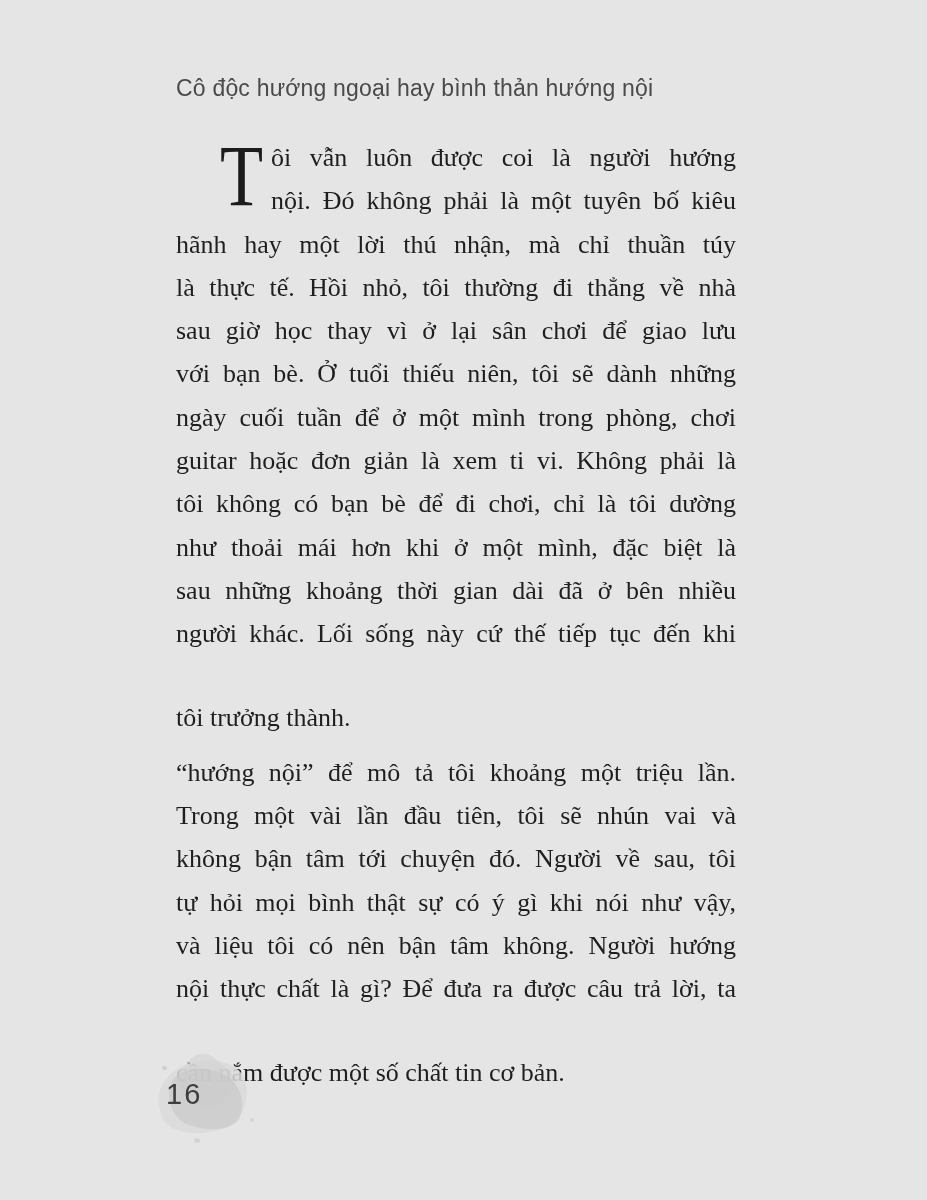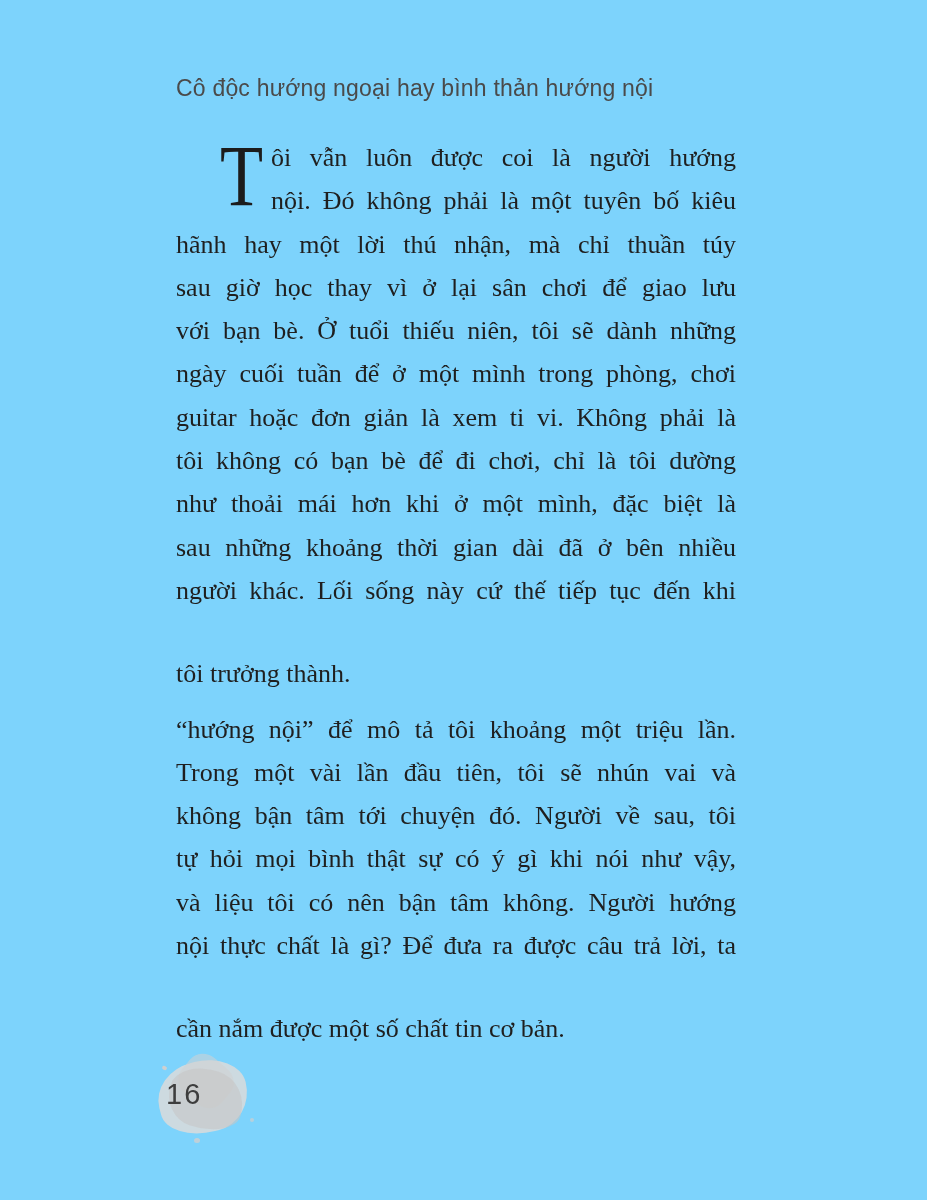--- a/index.html
+++ b/index.html
@@ -1,20 +1,20 @@
 <!DOCTYPE html>
 <html><head>
 <meta charset="utf-8">
 <style>
   * { margin:0; padding:0; box-sizing:border-box; }
   html,body { background:#ffffff; }
   .page {
     position:relative;
     width:927px; height:1200px;
-    background:#7dd3fc;
+    background:#e5e5e5;
     overflow:hidden;
     font-family:"Liberation Serif","DejaVu Serif",serif;
   }
   
   .running-head {
     position:absolute; left:176px; top:74px;
     font-family:"Liberation Sans","DejaVu Sans",sans-serif;
     font-size:23px; line-height:28px;
     color:#4a4a4a; letter-spacing:0.2px;
     white-space:nowrap;
@@ -89,20 +89,21 @@
 
     <section class="para para-1">
       <div class="first-lines">
         <span class="dropcap">T</span>
         <div class="dc-lines">
           <div class="jline">ôi vẫn luôn được coi là người hướng</div>
           <div class="jline">nội. Đó không phải là một tuyên bố kiêu</div>
         </div>
       </div>
       <div class="jline">hãnh hay một lời thú nhận, mà chỉ thuần túy</div>
+      <div class="jline">là thực tế. Hồi nhỏ, tôi thường đi thẳng về nhà</div>
       <div class="jline">sau giờ học thay vì ở lại sân chơi để giao lưu</div>
       <div class="jline">với bạn bè. Ở tuổi thiếu niên, tôi sẽ dành những</div>
       <div class="jline">ngày cuối tuần để ở một mình trong phòng, chơi</div>
       <div class="jline">guitar hoặc đơn giản là xem ti vi. Không phải là</div>
       <div class="jline">tôi không có bạn bè để đi chơi, chỉ là tôi dường</div>
       <div class="jline">như thoải mái hơn khi ở một mình, đặc biệt là</div>
       <div class="jline">sau những khoảng thời gian dài đã ở bên nhiều</div>
       <div class="jline">người khác. Lối sống này cứ thế tiếp tục đến khi</div>
       <div class="line-end">tôi trưởng thành.</div>
     </section>

